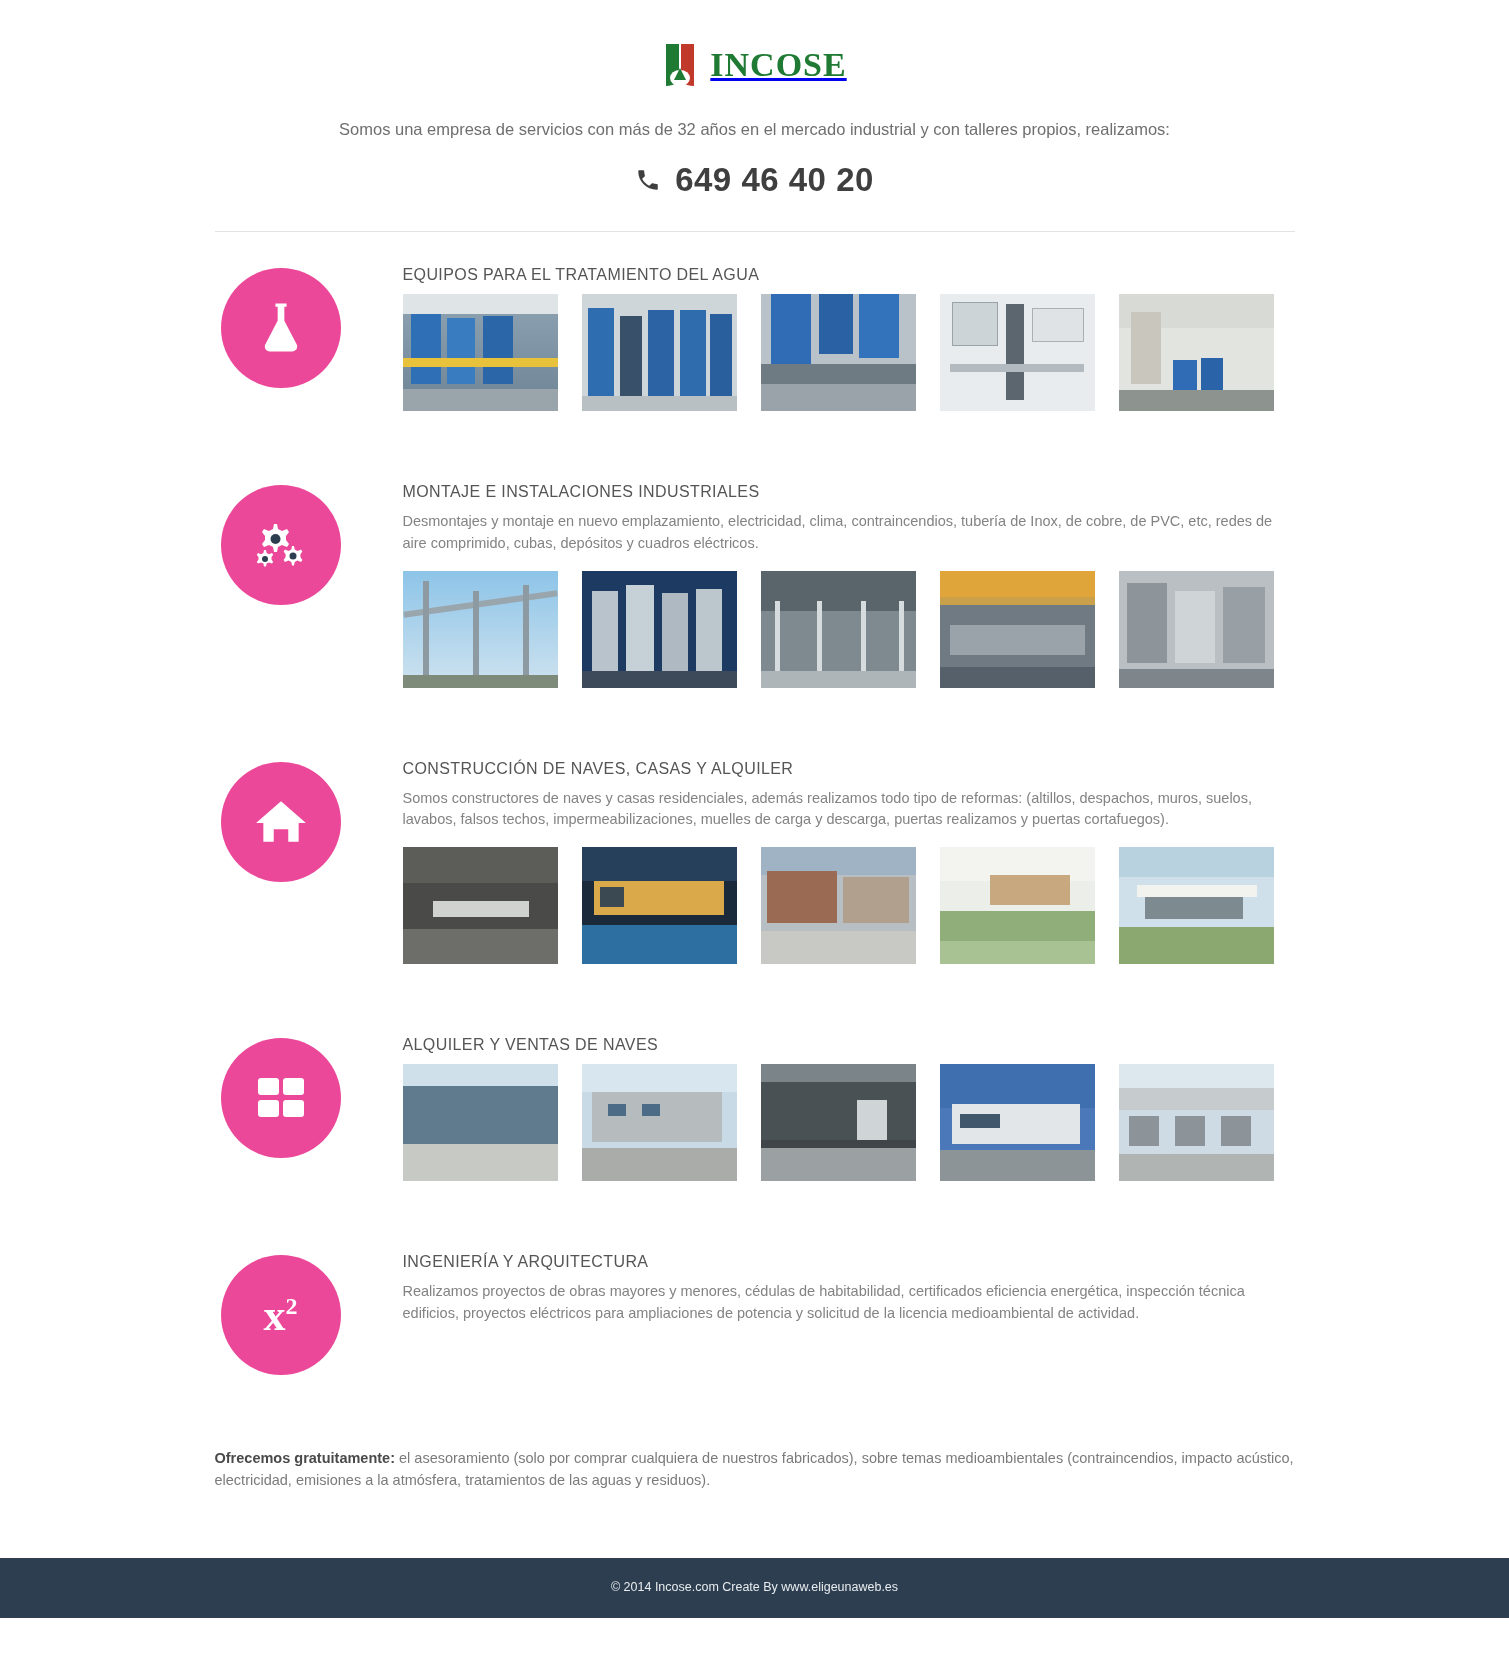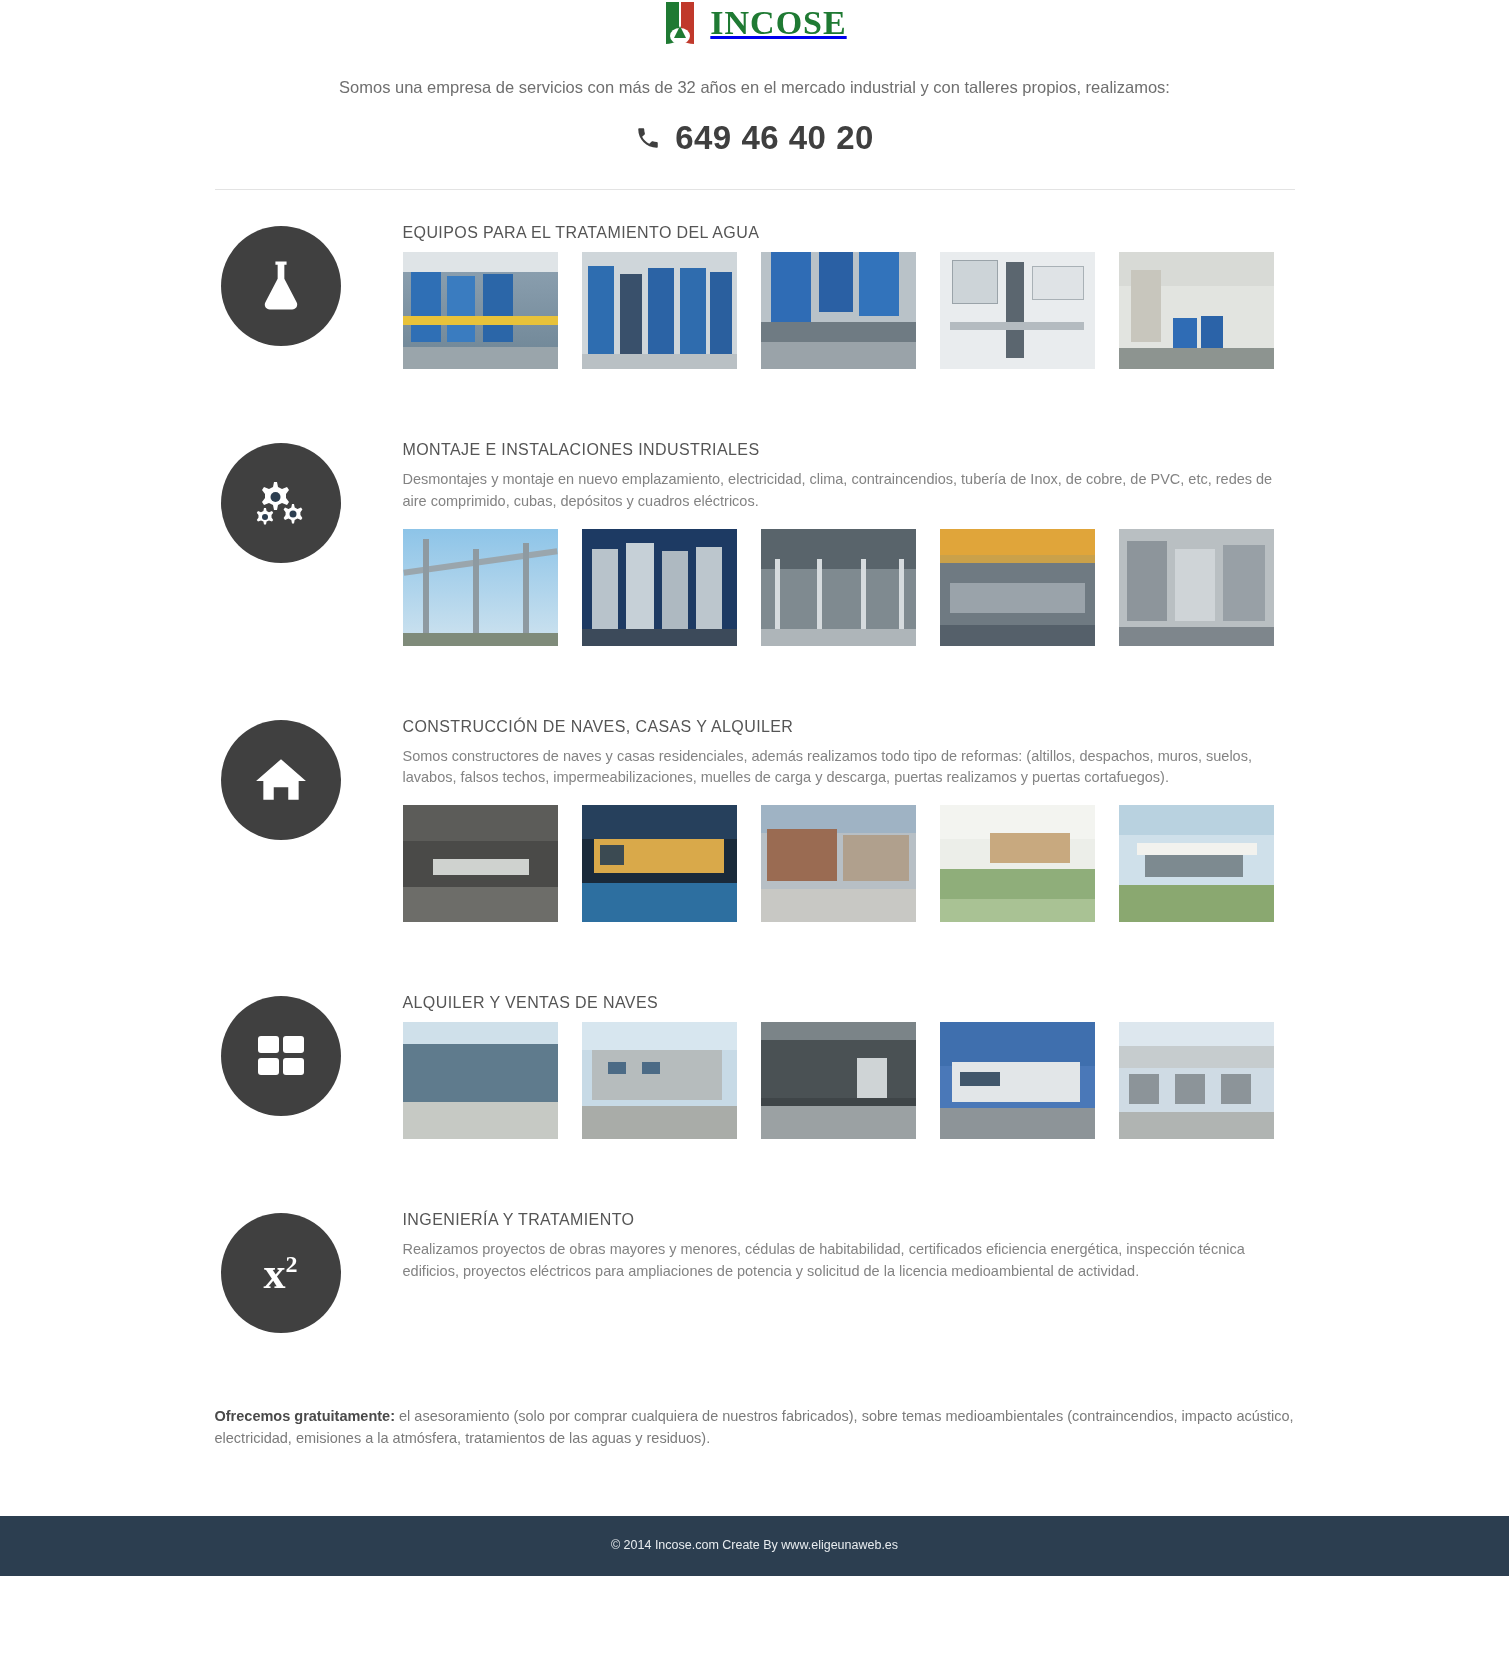--- a/index.html
+++ b/index.html
@@ -6,21 +6,21 @@
   html, body {
     margin: 0; padding: 0;
     background: #ffffff;
     font-family: "Liberation Sans", sans-serif;
     color: #6d6d6d;
   }
   body { width: 1509px; }
   .page { width: 1509px; margin: 0 auto; position: relative; }
 
   
-  .header { text-align: center; }
+  .header { padding-top: 42px; text-align: center; }
   .logo { display: inline-flex; align-items: center; gap: 10px; }
   .logo-mark { width: 38px; height: 46px; position: relative; display: inline-block; }
   .logo-text {
     font-family: "Liberation Serif", serif;
     font-size: 34px; font-weight: bold; letter-spacing: 1px;
     color: #1f7a33;
   }
   .tagline {
     margin-top: 28px;
     font-size: 16.5px;
@@ -40,21 +40,21 @@
     width: 1080px;
     border-top: 1px solid #e3e3e3;
   }
 
   
   .services { width: 1080px; margin: 0 auto; padding-top: 34px; }
   .service { display: flex; align-items: flex-start; margin-bottom: 72px; }
   .icon-col { width: 182px; flex: 0 0 182px; padding-top: 2px; }
   .icon-circle {
     width: 120px; height: 120px; border-radius: 50%;
-    background: #404040;
+    background: #ec4899;
     display: flex; align-items: center; justify-content: center;
     margin-left: 6px;
   }
   .icon-circle svg { display:block; }
   .icon-sq { color:#fff; font-size: 44px; font-weight: bold; font-family: "Liberation Serif", serif;}
   .text-col { flex: 1 1 auto; padding-left: 6px; }
   .service-title {
     font-size: 16px;
     color: #555555;
     letter-spacing: 0.4px;
@@ -326,21 +326,21 @@
       </div>
     </div>
 
     <div class="service">
       <div class="icon-col">
         <div class="icon-circle">
           <span class="icon-sq">x<sup style="font-size:24px">2</sup></span>
         </div>
       </div>
       <div class="text-col">
-        <h2 class="service-title">INGENIERÍA Y TRATAMIENTO</h2>
+        <h2 class="service-title">INGENIERÍA Y ARQUITECTURA</h2>
         <p class="service-desc">Realizamos proyectos de obras mayores y menores, cédulas de habitabilidad, certificados eficiencia energética, inspección técnica edificios, proyectos eléctricos para ampliaciones de potencia y solicitud de la licencia medioambiental de actividad.</p>
       </div>
     </div>
 
   </div>
 
   <div class="note-wrap">
     <p class="note">
       <b>Ofrecemos gratuitamente:</b><span> el asesoramiento (solo por comprar cualquiera de nuestros fabricados), sobre temas medioambientales (contraincendios, impacto acústico, electricidad, emisiones a la atmósfera, tratamientos de las aguas y residuos).</span>
     </p>

